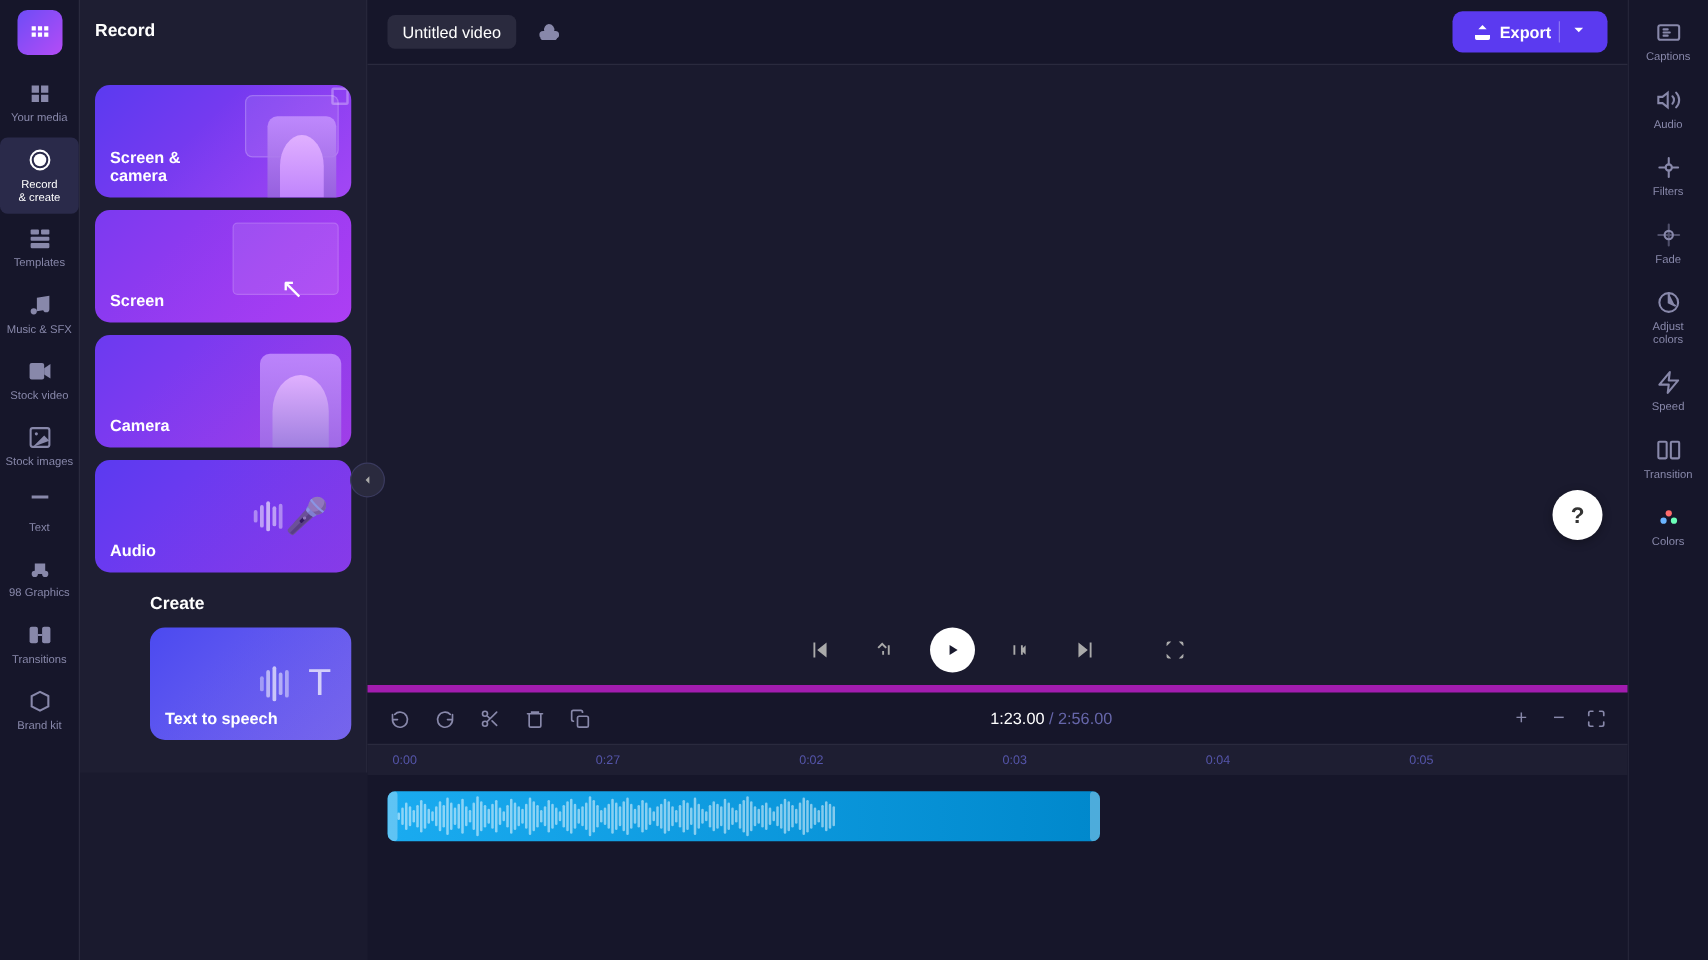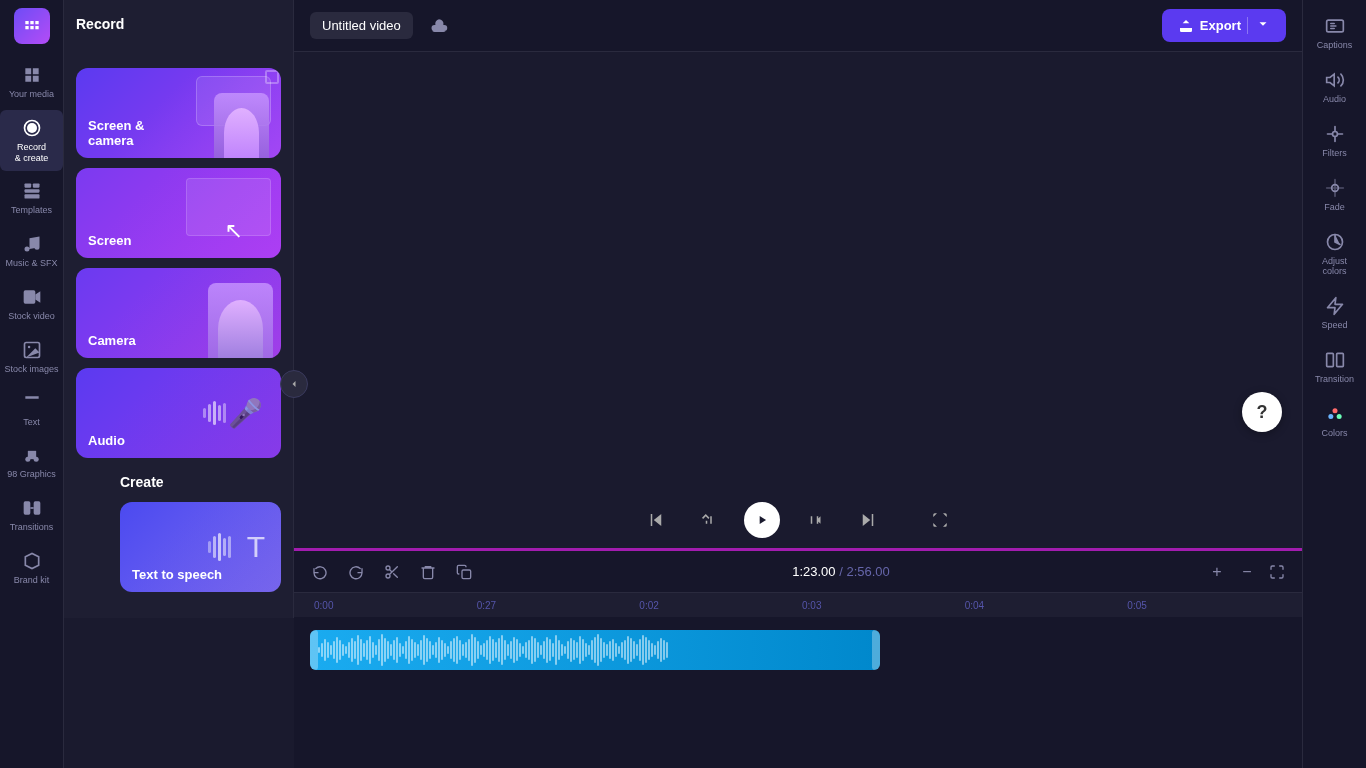--- a/index.html
+++ b/index.html
@@ -253,21 +253,21 @@
     .ctrl-btn svg { width: 18px; height: 18px; fill: currentColor; }
     .ctrl-btn.play svg { width: 14px; height: 14px; fill: #1a1a2e; }
     .fullscreen-btn {
       margin-left: 20px;
     }
 
     
     .timeline-area {
       height: 220px;
       background: #16162a;
-      border-top: 3px solid #a21caf;
+      border-top: 6px solid #a21caf;
       display: flex;
       flex-direction: column;
     }
     .timeline-toolbar {
       height: 42px;
       display: flex;
       align-items: center;
       padding: 0 12px;
       gap: 8px;
       border-bottom: 1px solid #2a2a3e;

